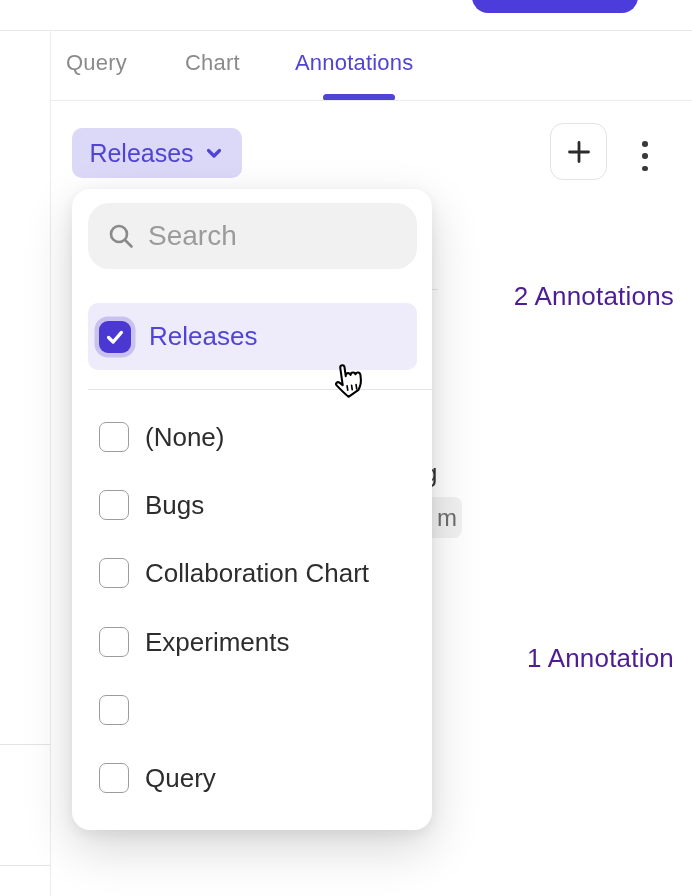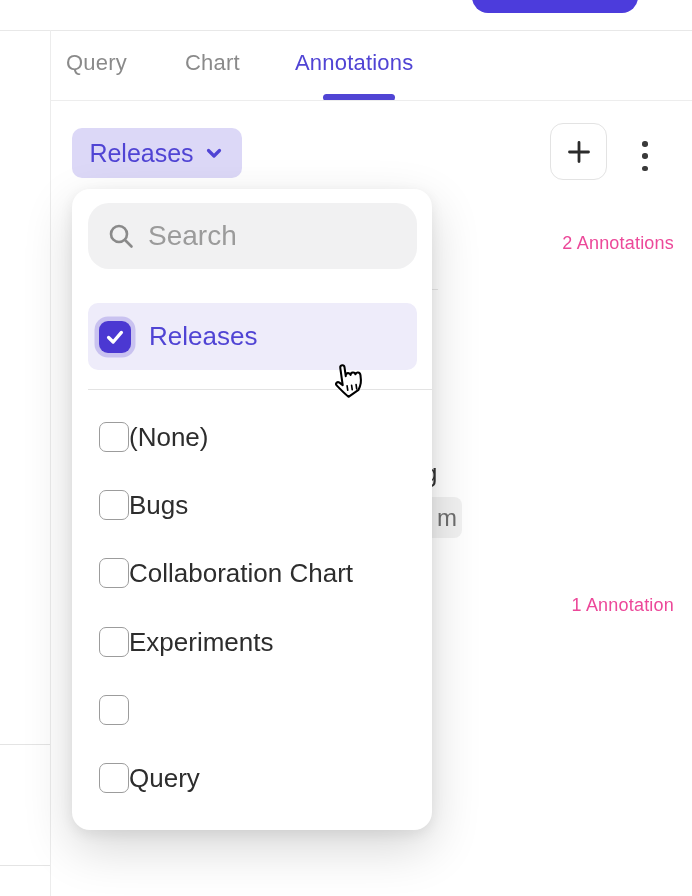--- a/index.html
+++ b/index.html
@@ -17,21 +17,21 @@
   .sd1 { top:744px; } .sd2 { top:865px; }
 
   
   .tab { position:absolute; top:51px; font-size:22px; line-height:24px; font-weight:500; color:#8a8a8a; letter-spacing:.2px; cursor:pointer; }
   .tab-query { left:66px;text-align:center; } .tab-chart { left:185px; }
   .tab-annotations { left:295px; color:#5044d4; }
   .tab-underline { position:absolute; left:323px; top:94px; width:72px; height:7px; border-radius:4px; background:#5044d4; }
   .tabs-border { position:absolute; left:50px; top:100px; width:642px; height:1px; background:#ededed; }
 
   
-  .bg-count { position:absolute; font-size:18px; color:#ec4899; letter-spacing:.2px; }
+  .bg-count { position:absolute; font-size:26px; color:#4c1d95; letter-spacing:.2px;margin-top:48px; }
   .bg-count-1 { top:233px; right:18px; }
   .bg-count-2 { top:595px; right:18px; }
   .bg-divider-sliver { position:absolute; left:425px; top:289px; width:13px; height:1px; background:#e7e7e7; }
   .bg-partial-g { position:absolute; left:423px; top:458px; font-size:26px; color:#333; }
   .bg-chip { position:absolute; left:430px; top:497px; width:32px; height:41px; background:#f1f1f1; border-radius:0 8px 8px 0; }
   .bg-chip span { position:absolute; left:7px; top:7px; font-size:24px; color:#6e6e6e; }
 
   
   .filter-btn { position:absolute; left:72px; top:128px; width:170px; height:50px; border:none; border-radius:10px;
     background:#dcd8f7; display:flex; align-items:center; justify-content:center; gap:9px; cursor:pointer;
@@ -55,21 +55,21 @@
   .row-selected { position:absolute; left:16px; top:114px; width:329px; height:67px; border-radius:10px;
     background:#eeecfa; display:flex; align-items:center; padding-left:11px; cursor:pointer; }
   .cb-checked { width:32px; height:32px; border-radius:9px; background:#4b38d2; box-shadow:0 0 0 4.5px #c9c2f0;
     display:flex; align-items:center; justify-content:center; flex:none; }
   .row-selected .lbl { margin-left:18px; font-size:26px; font-weight:500; color:#5044d4; }
 
   .panel-divider { position:absolute; left:16px; top:200px; width:344px; height:1px; background:#e3e3e3; }
 
   .opt-row { position:absolute; left:27px; height:30px; display:flex; align-items:center; cursor:pointer; }
   .cb { width:30px; height:30px; border:1.5px solid #9c9c9c; border-radius:7px; background:#fff; flex:none; }
-  .opt-row .lbl { font-size:26px; color:#2d2d2d; line-height:30px; }
+  .opt-row .lbl { margin-left:16px; font-size:26px; color:#2d2d2d; line-height:30px; }
 
   .cursor { position:absolute; left:329px; top:354px; width:44px; height:46px; transform:rotate(-8deg); pointer-events:none; }
 </style>
 </head>
 <body>
 
 <div class="screen">
 
   <div class="cta"></div>
   <div class="topbar-border"></div>

